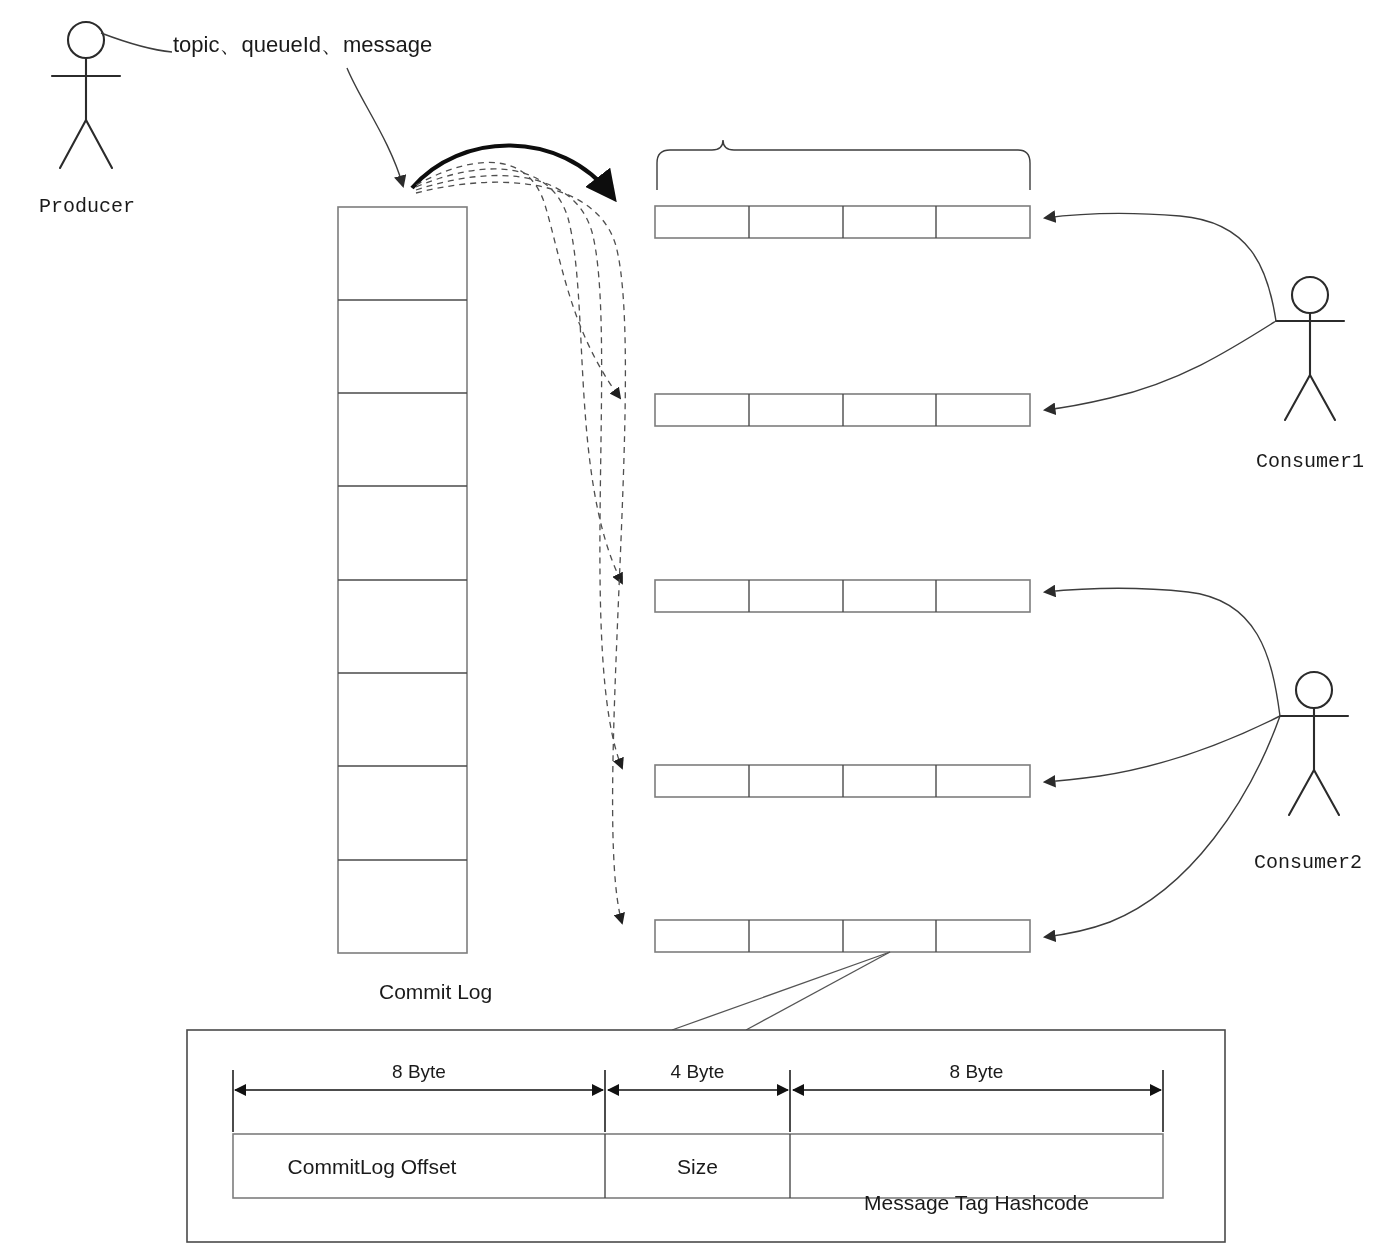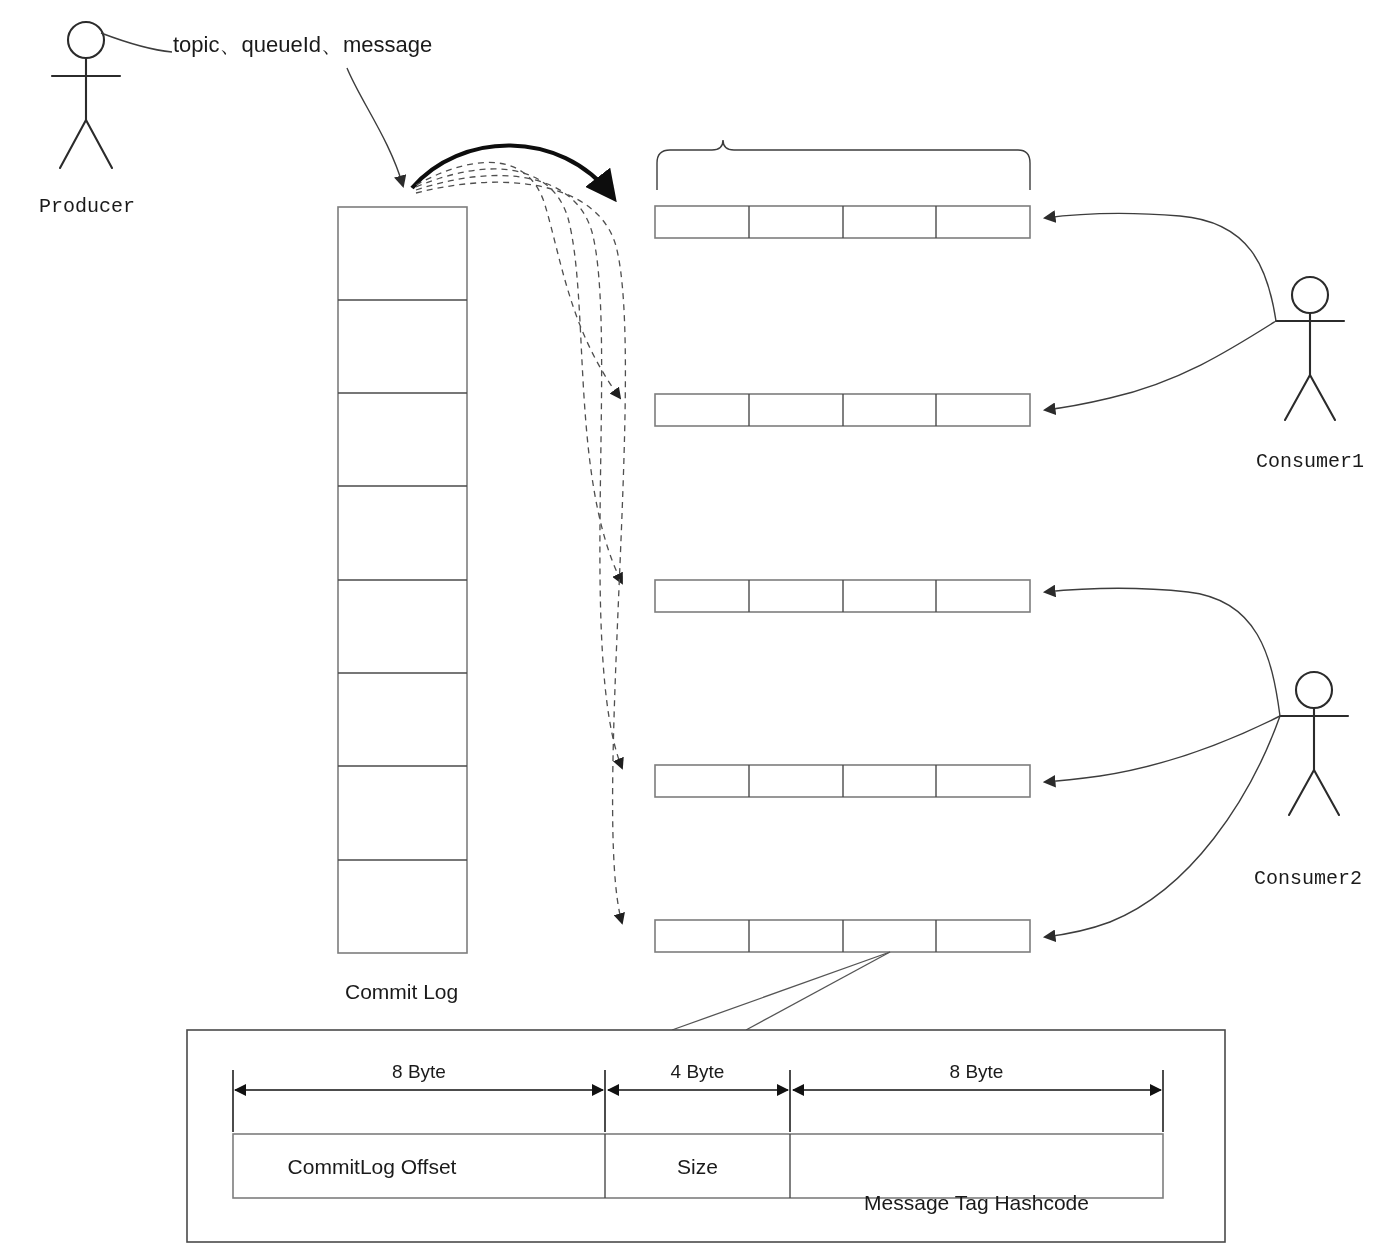--- a/index.html
+++ b/index.html
@@ -82,20 +82,21 @@
   }
   .lbl-role {
     font-size: 20px;
     font-family: Liberation Mono, monospace;
   }
   .lbl-note {
     font-size: 22px;
   }
   .lbl-commitlog {
     font-size: 21px;
+    margin-left: 34px;
   }
   .lbl-byte {
     font-size: 19px;
     text-align: center;
   }
   .lbl-field {
     font-size: 21px;
     text-align: center;
   }
 </style>
@@ -253,21 +254,21 @@
 
   <div class="lbl lbl-note" style="left:173px; top:32px;">topic、queueId、message</div>
 
   <div class="lbl lbl-role" style="left:39px; top:195px;">Producer</div>
 
 
   <div class="lbl lbl-commitlog" style="left:345px; top:979px;">Commit Log</div>
 
   <div class="lbl lbl-role" style="left:1256px; top:450px;">Consumer1</div>
 
-  <div class="lbl lbl-role" style="left:1254px; top:851px;margin-top:16px;">Consumer2</div>
+  <div class="lbl lbl-role" style="left:1254px; top:851px;">Consumer2</div>
 
   <div class="lbl lbl-byte" style="left:233px; top:1061px; width:372px;">8 Byte</div>
   <div class="lbl lbl-byte" style="left:605px; top:1061px; width:185px;">4 Byte</div>
   <div class="lbl lbl-byte" style="left:790px; top:1061px; width:373px;">8 Byte</div>
 
   <div class="lbl lbl-field" style="left:220px; top:1154px; width:304px;">CommitLog Offset</div>
   <div class="lbl lbl-field" style="left:605px; top:1154px; width:185px;text-align:center;">Size</div>
   <div class="lbl lbl-field" style="left:790px; top:1154px; width:373px;margin-top:36px;">Message Tag Hashcode</div>
 
 </div>

